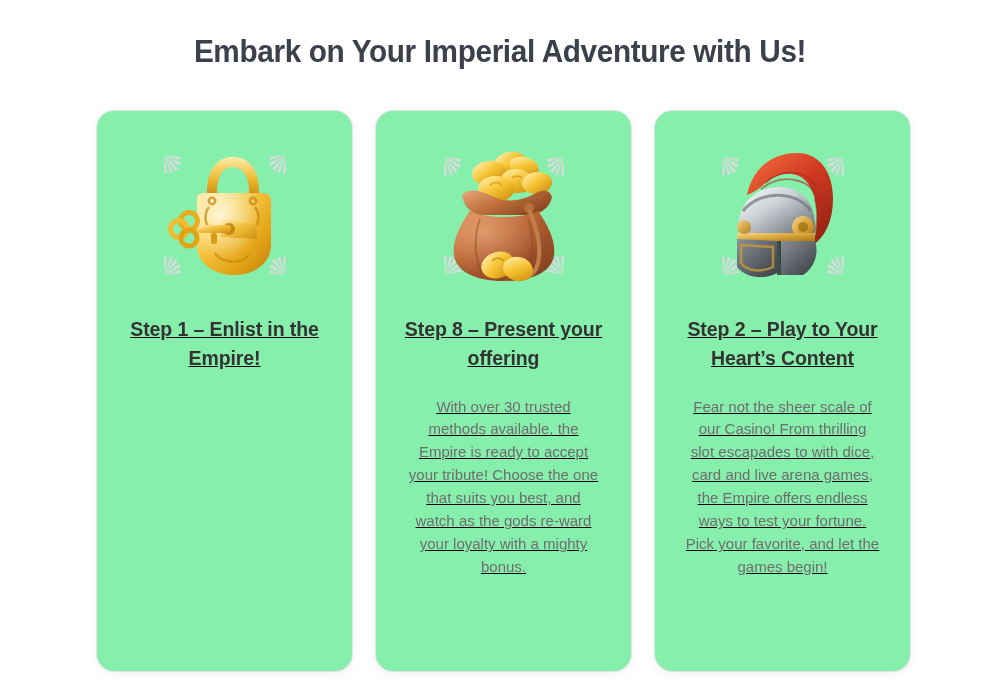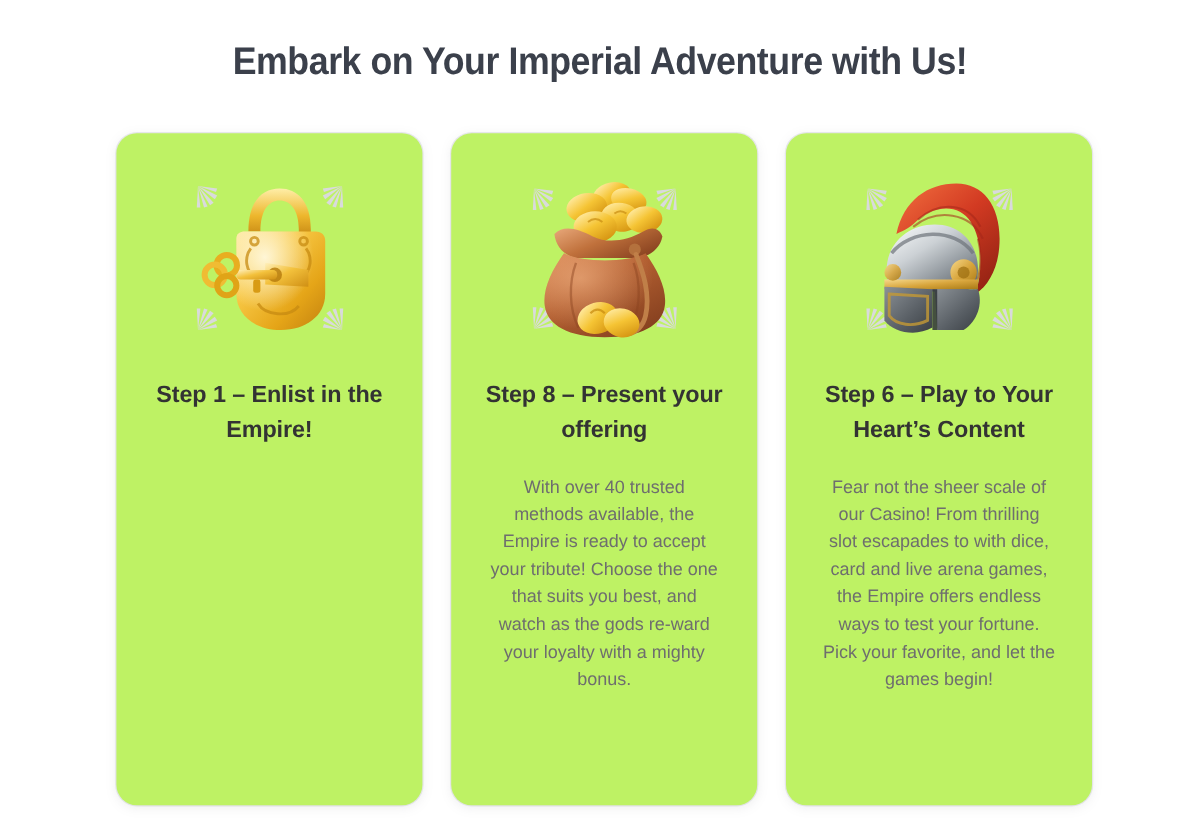--- a/index.html
+++ b/index.html
@@ -41,28 +41,29 @@
     width: 813px;
     height: 560px;
     display: flex;
     gap: 24px;
   }
 
   .step-card {
     position: relative;
     width: 255px;
     height: 560px;
-    background: #bef264;
+    background: #86efac;
     border-radius: 17px;
     box-shadow: 0 2px 9px rgba(120,124,134,0.13),
                 0 0 0 1px rgba(232,233,236,0.85);
     padding: 0 20px;
     display: flex;
     flex-direction: column;
     align-items: center;
+    text-decoration: underline;
   }
 
   
   .icon-wrap {
     position: relative;
     width: 160px;
     height: 150px;
     margin-top: 30px;
     flex: none;
   }
@@ -289,21 +290,21 @@
 
         <g>
           <ellipse cx="74" cy="124" rx="17" ry="13" fill="url(#coinG)" transform="rotate(-16 74 124)"></ellipse>
           <ellipse cx="94" cy="128" rx="15" ry="12" fill="url(#coinG)" transform="rotate(12 94 128)"></ellipse>
           <path d="M68 120 q6 -6 12 0" stroke="#c98d12" stroke-width="1.8" fill="none" opacity="0.75"></path>
         </g>
       </svg>
     </div>
 
     <div class="card-title">Step 8 – Present your offering</div>
-    <div class="card-body">With over 40 trusted methods available, the Empire is ready to accept your tribute! Choose the one that suits you best, and watch as the gods re-ward your loyalty with a mighty bonus.</div>
+    <div class="card-body">With over 30 trusted methods available, the Empire is ready to accept your tribute! Choose the one that suits you best, and watch as the gods re-ward your loyalty with a mighty bonus.</div>
   </div>
 
   <div class="step-card card-3">
 
     <div class="icon-wrap">
       <svg class="icon-svg" viewBox="0 0 160 150">
         <defs>
           <linearGradient id="plumeG" x1="0.1" y1="0" x2="0.9" y2="1">
             <stop offset="0%" stop-color="#ef6a3c"></stop>
             <stop offset="45%" stop-color="#d23a22"></stop>
@@ -381,17 +382,17 @@
         <path d="M38 104 L70 106 L70 126 C58 132 44 130 38 122 Z" fill="none" stroke="#c49a35" stroke-width="2.4" opacity="0.8"></path>
 
         <path d="M76 100 L112 100 C116 112 112 126 100 134 L78 134 Z" fill="url(#steelDk)"></path>
 
         <path d="M74 100 L78 100 L78 134 L74 134 Z" fill="#2f3438" opacity="0.85"></path>
 
         <circle cx="41" cy="86" r="7" fill="url(#brassG)" opacity="0.9"></circle>
       </svg>
     </div>
 
-    <div class="card-title">Step 6 – Play to Your Heart’s Content</div>
+    <div class="card-title">Step 2 – Play to Your Heart’s Content</div>
     <div class="card-body">Fear not the sheer scale of our Casino! From thrilling slot escapades to with dice, card and live arena games, the Empire offers endless ways to test your fortune. Pick your favorite, and let the games begin!</div>
   </div>
 
 </div>
 
 </body></html>

